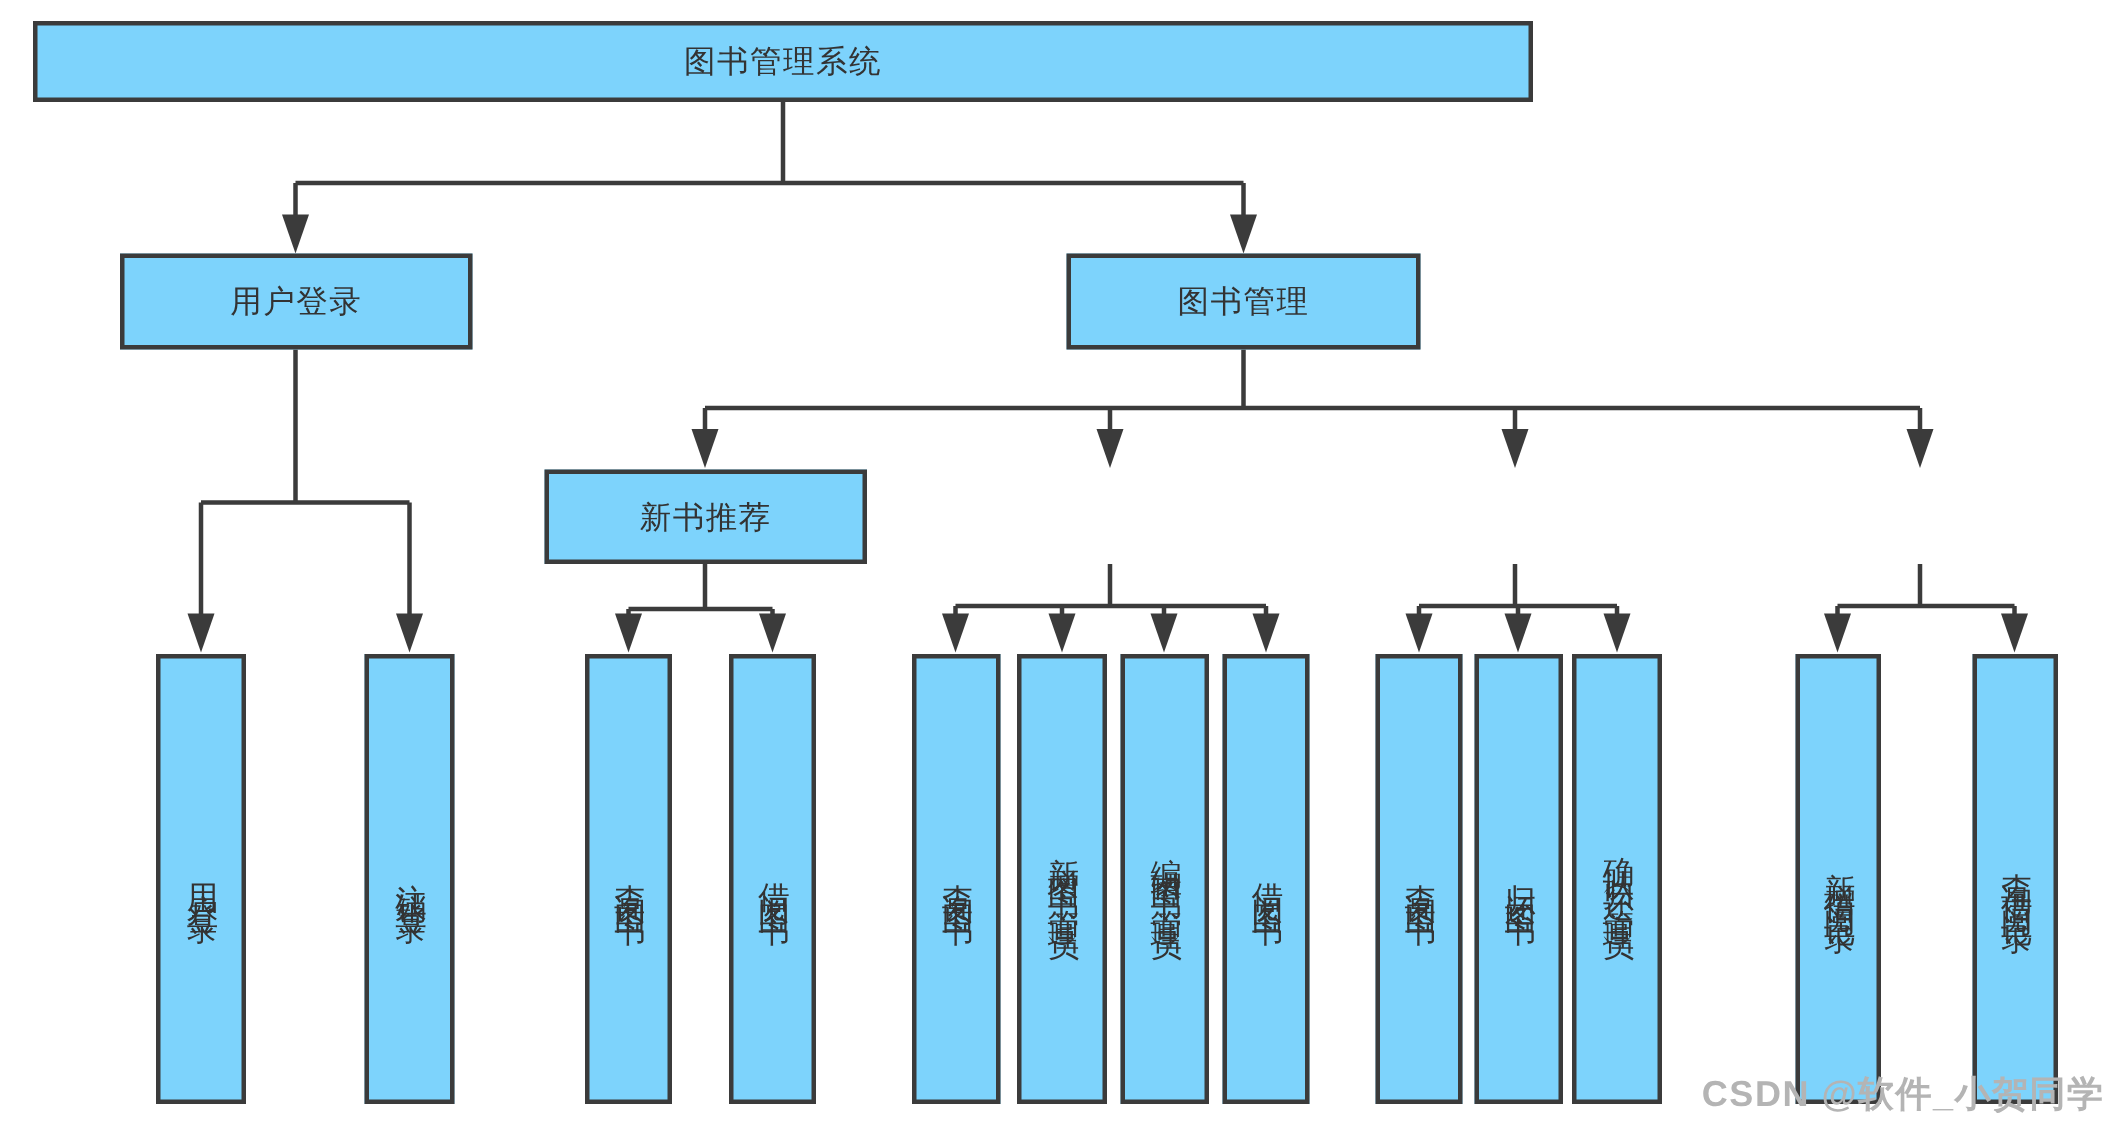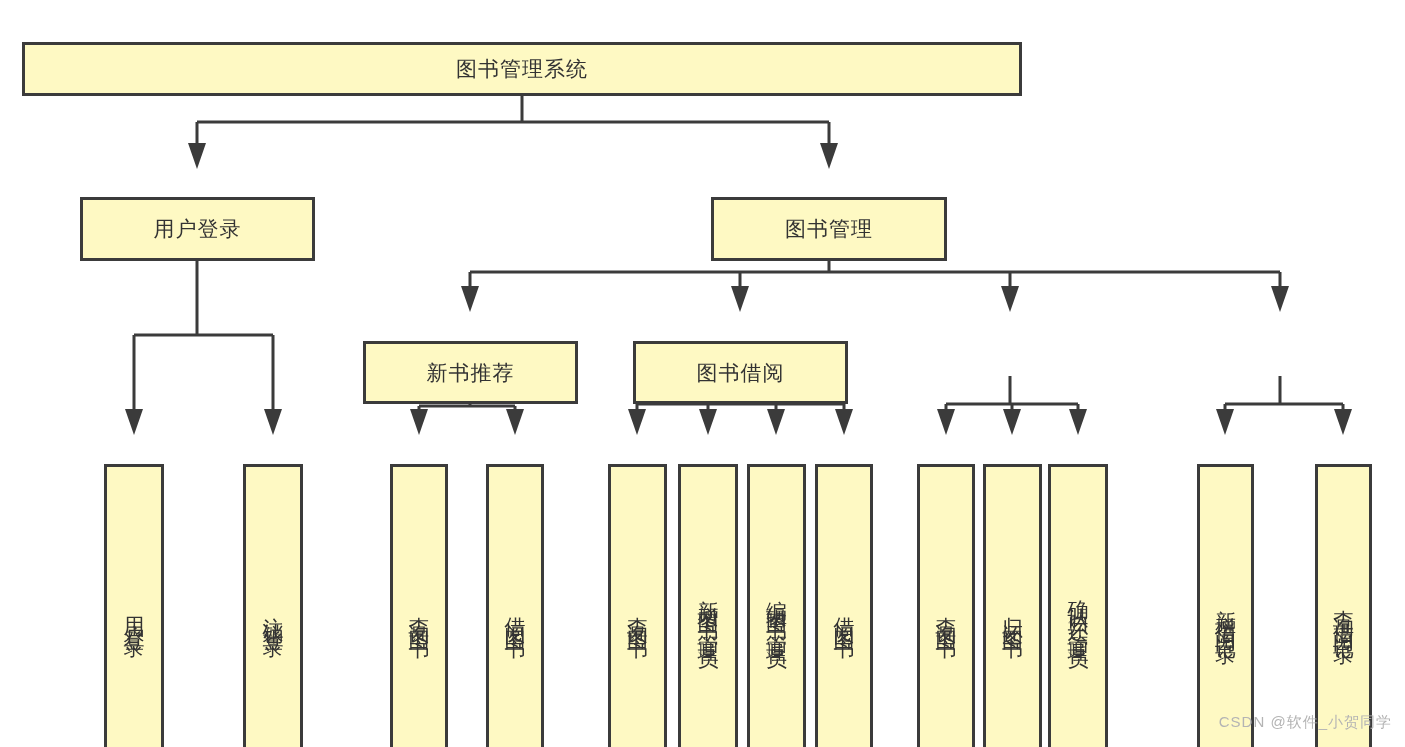--- a/index.html
+++ b/index.html
@@ -28,50 +28,50 @@
     stroke-width: 3;
     fill: none;
   }
   .connector-layer polygon {
     fill: var(--line, #3b3b3b);
     stroke: none;
   }
   .hbox, .vbox {
     position: absolute;
     box-sizing: border-box;
-    background: #fef9c3;
+    background: #7dd3fc;
     border: 3px solid var(--line, #3b3b3b);
     display: flex;
     align-items: center;
     justify-content: center;
-    margin-top: 28px;
   }
   .hbox span {
     font-size: 21px;
     letter-spacing: 1px;
     color: var(--text, #333);
     white-space: nowrap;
   }
   .vbox span {
     writing-mode: vertical-rl;
     text-orientation: mixed;
     font-size: 21px;
     letter-spacing: 7px;
     color: var(--text, #333);
     white-space: nowrap;
   }
   .watermark {
     position: absolute;
-    right: 13px;
+    right: 2px;
     top: 713px;
-    font-size: 15px;
+    font-size: 24px;
     letter-spacing: 1px;
     color: var(--watermark, #b4b4b4);
     z-index: 5;
     white-space: nowrap;
+    font-weight: bold;
   }
 </style>
 </head>
 <body>
 
 <div class="canvas">
 
   <svg class="connector-layer" viewBox="0 0 1405 747" xmlns="http://www.w3.org/2000/svg">
 
     <g>
@@ -129,23 +129,20 @@
   <div class="hbox" style="left:80px;top:169px;width:235px;height:64px">
     <span>用户登录</span>
   </div>
   <div class="hbox" style="left:711px;top:169px;width:236px;height:64px">
     <span>图书管理</span>
   </div>
 
   <div class="hbox" style="left:363px;top:313px;width:215px;height:63px">
     <span>新书推荐</span>
   </div>
-  <div class="hbox" style="left:633px;top:313px;width:215px;height:63px">
-    <span>图书借阅</span>
-  </div>
 
   <div class="vbox" style="left:104px;top:436px;width:60px;height:300px">
     <span>用户登录</span>
   </div>
   <div class="vbox" style="left:243px;top:436px;width:60px;height:300px">
     <span>注销登录</span>
   </div>
 
   <div class="vbox" style="left:390px;top:436px;width:58px;height:300px">
     <span>查询图书</span>

